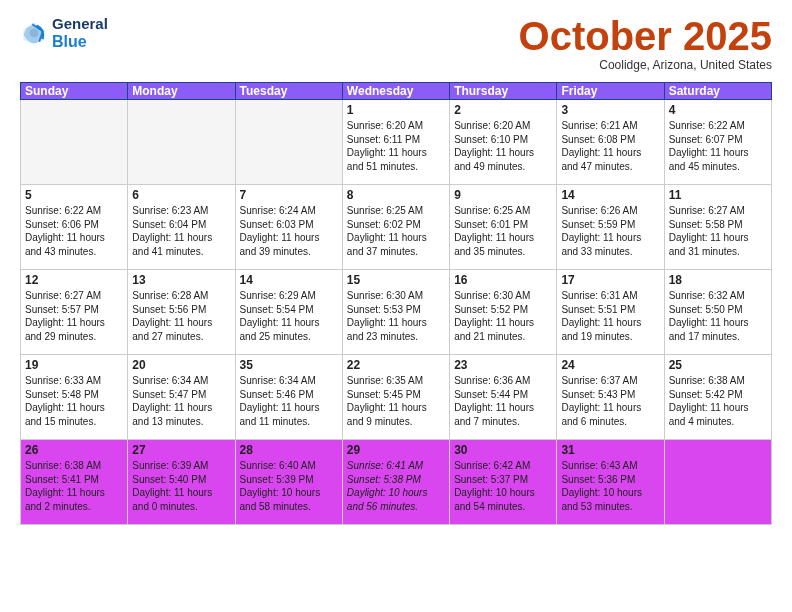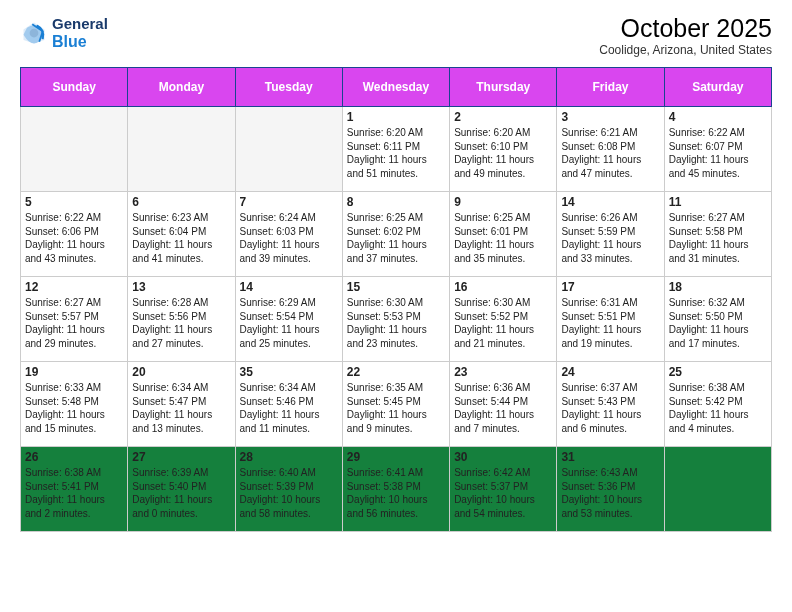--- a/index.html
+++ b/index.html
@@ -29,60 +29,60 @@
       gap: 4px;
     }
     .logo-icon {
       width: 28px;
       height: 28px;
     }
     .header-right {
       text-align: right;
     }
     .month-title {
-      font-size: 25px;
-      font-weight: normal;
-      color: #000000;
+      font-size: 40px;
+      font-weight: bold;
+      color: #c2410c;
       line-height: 1;
     }
     .location {
       font-size: 12px;
       color: #333;
       margin-top: 2px;
     }
     .calendar {
       flex: 1;
       border: 1px solid #ccc;
       border-collapse: collapse;
       width: 100%;
       table-layout: fixed;
     }
     .calendar th {
-      background: #d946ef;
+      background: #8b5cf6;
       color: #fff;
       font-size: 12px;
       font-weight: bold;
-      padding: 12px 4px;
-      text-align: center;
+      padding: 1px 4px;
+      text-align: left;
       border: 1px solid #1a4490;
     }
     .calendar td {
       border: 1px solid #ccc;
       vertical-align: top;
       padding: 3px 4px;
       font-size: 10px;
       color: #222;
       background: #fff;
       height: 85px;
     }
     .calendar td.empty {
       background: #f5f5f5;
     }
     .calendar td.last-row {
-      background: #15803d;
+      background: #d946ef;
     }
     .day-num {
       font-size: 12px;
       font-weight: bold;
       margin-bottom: 2px;
     }
     .cell-text {
       font-size: 10px;
       line-height: 1.35;
       color: #222;
@@ -329,21 +329,21 @@
           </td>
           <td class="last-row">
             <div class="day-num">28</div>
             <div class="cell-text" style="white-space: pre-line;">Sunrise: 6:40 AM
 Sunset: 5:39 PM
 Daylight: 10 hours
 and 58 minutes.</div>
           </td>
           <td class="last-row">
             <div class="day-num">29</div>
-            <div class="cell-text" style="white-space: pre-line;">Sunrise: 6:41 AM
+            <div class="cell-text" style="white-space: pre-line; font-style: italic;">Sunrise: 6:41 AM
 Sunset: 5:38 PM
 Daylight: 10 hours
 and 56 minutes.</div>
           </td>
           <td class="last-row">
             <div class="day-num">30</div>
             <div class="cell-text" style="white-space: pre-line;">Sunrise: 6:42 AM
 Sunset: 5:37 PM
 Daylight: 10 hours
 and 54 minutes.</div>

